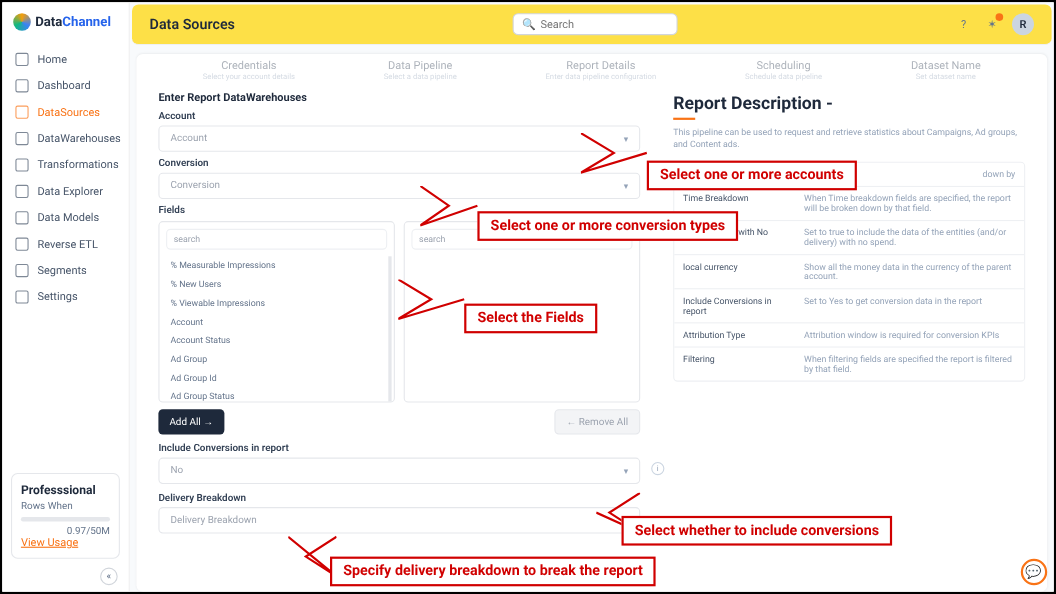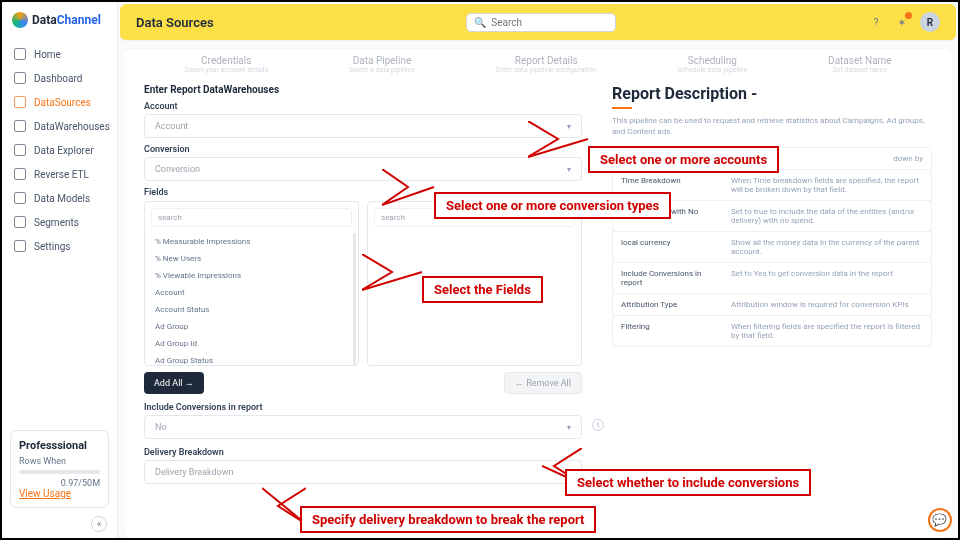--- a/index.html
+++ b/index.html
@@ -91,29 +91,33 @@
       <div class="nav-item active">
           <span class="nav-icon"></span>
           <span>DataSources</span>
         </div>
       <div class="nav-item">
           <span class="nav-icon"></span>
           <span>DataWarehouses</span>
         </div>
       <div class="nav-item">
           <span class="nav-icon"></span>
+          <span>Transformations</span>
+        </div>
+      <div class="nav-item">
+          <span class="nav-icon"></span>
           <span>Data Explorer</span>
         </div>
       <div class="nav-item">
           <span class="nav-icon"></span>
+          <span>Data Models</span>
+        </div>
+      <div class="nav-item">
+          <span class="nav-icon"></span>
           <span>Reverse ETL</span>
-        </div>
-      <div class="nav-item">
-          <span class="nav-icon"></span>
-          <span>Data Models</span>
         </div>
       <div class="nav-item">
           <span class="nav-icon"></span>
           <span>Segments</span>
         </div>
       <div class="nav-item">
           <span class="nav-icon"></span>
           <span>Settings</span>
         </div>
     </nav>

